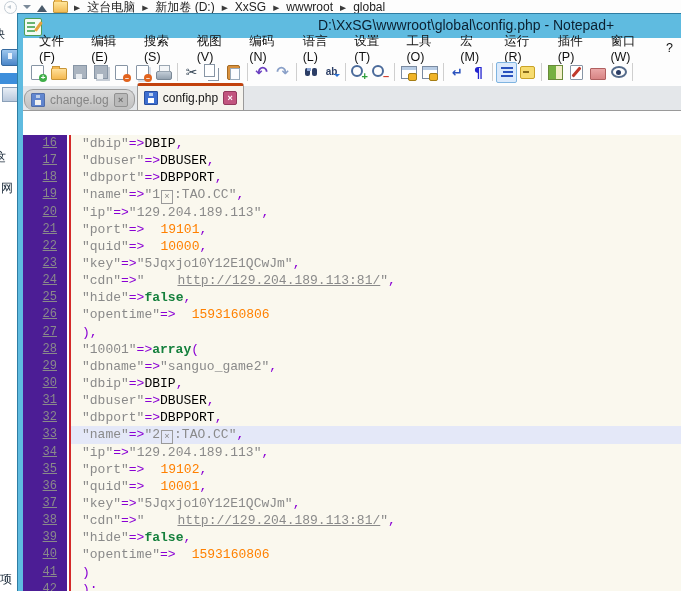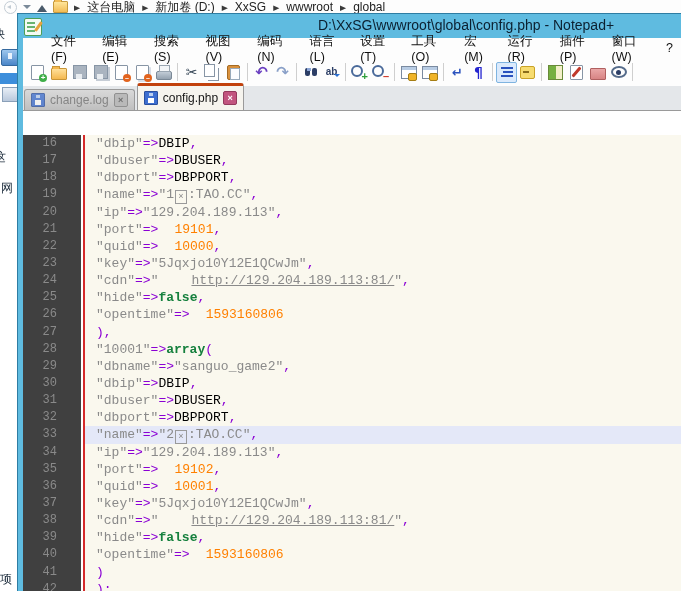--- a/index.html
+++ b/index.html
@@ -29,21 +29,21 @@
   .npp{position:absolute;left:18px;top:14px;width:663px;height:577px;background:#fff;
        box-shadow:0 0 0 1px #2e7da3;}
   .titlebar{position:absolute;left:0;top:0;width:100%;height:24px;background:#5fbbe0;}
   .npp-icon{position:absolute;left:6px;top:4px;width:16px;height:16px;background:#f4fbf4;border:1px solid #4d9e57;border-radius:2px;}
   .npp-icon::before{content:"";position:absolute;left:2px;top:3px;width:8px;height:2px;background:#69b36f;box-shadow:0 4px 0 #69b36f,0 8px 0 #69b36f;}
   .npp-icon::after{content:"";position:absolute;right:1px;top:2px;width:3px;height:11px;background:#e8a33d;transform:rotate(35deg);border-radius:1px;}
   .title-text{position:absolute;left:300px;top:3px;right:0;height:18px;font-size:14px;color:#0b2030;white-space:nowrap;overflow:hidden;}
 
   .body-area{position:absolute;left:0;top:24px;width:100%;bottom:0;border-left:5px solid #5fbbe0;box-sizing:border-box;background:#fff;}
 
-  .menubar{height:20px;display:flex;align-items:center;padding-left:20px;gap:2px;font-size:12.5px;color:#111;background:#fdfdfd;}
+  .menubar{height:20px;display:flex;align-items:center;padding-left:8px;gap:2px;font-size:12.5px;color:#111;background:#fdfdfd;}
   .menu-item{padding:2px 8px;cursor:default;}
 
   .toolbar{height:28px;display:flex;align-items:center;padding-left:4px;background:#fdfdfd;}
   .tbgroup{display:flex;align-items:center;}
   .tbsep{width:1px;height:18px;background:#cfcfcf;margin:0 3px;}
   .tbi{width:21px;height:21px;display:flex;align-items:center;justify-content:center;position:relative;box-sizing:border-box;}
   .tbi.selected{background:#dbeafc;border:1px solid #7fb4e0;border-radius:2px;}
 
   .tbi-new-file::before,.tbi-close::before,.tbi-close-all::before,.tbi-run-macro::before{
       content:"";width:11px;height:13px;background:#fff;border:1px solid #8795a5;border-radius:1px;}
@@ -83,35 +83,35 @@
   .tbi-document-map::before{content:"";width:13px;height:13px;border:1px solid #6a8a3a;background:linear-gradient(90deg,#76b041 0 55%,#f3efc9 55%);}
   .tbi-run-macro::after{content:"";position:absolute;left:9px;top:4px;width:3px;height:12px;background:#c0392b;transform:rotate(40deg);border-radius:1px;}
   .tbi-project-panel::before{content:"";width:14px;height:10px;background:linear-gradient(#eaa7a7,#d88484);border:1px solid #b06060;border-radius:1px;margin-top:3px;}
   .tbi-preview::before{content:"";width:12px;height:8px;border:2px solid #556b8a;border-radius:50%;}
   .tbi-preview::after{content:"";position:absolute;left:8px;top:8px;width:5px;height:5px;background:#2c3e66;border-radius:50%;}
 
   
   .tabstrip{height:25px;background:#e4e7ea;display:flex;align-items:flex-end;padding-left:1px;border-bottom:1px solid #9a9a9a;box-sizing:border-box;}
   .tab{display:flex;align-items:center;gap:5px;padding:0 6px;border:1px solid #9a9a9a;border-bottom:none;
        border-radius:3px 3px 0 0;height:20px;margin-right:2px;font-size:12px;}
-  .tab.inactive{background:linear-gradient(#d9d9d9,#bfbfbf);color:#858585;}
+  .tab.inactive{background:linear-gradient(#d9d9d9,#bfbfbf);color:#858585;border-radius:9px;}
   .tab.active{background:#f6f4ee;color:#161616;height:24px;border-top:3px solid #c2410c;}
   .tab-floppy{width:12px;height:12px;background:#3d6ed0;border:1px solid #2a4f9e;border-radius:1px;position:relative;flex:none;}
   .tab-floppy::before{content:"";position:absolute;left:3px;top:6px;width:6px;height:5px;background:#fff;}
   .tab-floppy::after{content:"";position:absolute;left:4px;top:1px;width:4px;height:3px;background:#bcd0f0;}
   .tab.inactive .tab-floppy{opacity:.75;}
   .tab-close{width:12px;height:12px;border-radius:2px;text-align:center;font:bold 9px/12px "Liberation Sans";flex:none;}
   .tab.active .tab-close{background:#c2557f;border:1px solid #93395c;color:#fff;}
   .tab.inactive .tab-close{background:#b9b9b9;border:1px solid #909090;color:#6e6e6e;}
 
   
   .editor{position:absolute;left:0;top:97px;right:0;bottom:0;background:#faf8ee;overflow:hidden;
           font-family:"Liberation Mono",monospace;}
   .row{display:flex;height:17.15px;line-height:17px;white-space:pre;}
-  .ln{width:34px;flex:none;background:#404040;color:#8a8a8a;text-align:right;padding-right:24px;font-size:12px;}
+  .ln{width:34px;flex:none;background:#4c1d95;color:#8a8a8a;text-align:right;padding-right:10px;font-size:12px;text-decoration:underline;}
   .gap{width:2px;flex:none;background:#ffffff;}
   .rl{width:2px;flex:none;background:#d42a2a;}
   .code{flex:1;padding-left:11px;font-size:13px;color:#333;}
   .row.cur .code{background:#e4e8f8;}
   .tk-str{color:#8a8a8a;}
   .tk-op{color:#8a00d4;}
   .tk-kw{color:#15803d;font-weight:bold;}
   .tk-kw2{color:#000000;font-weight:normal;}
   .tk-num{color:#ff8000;margin-left:16px;}
   .tk-url{color:#8a8a8a;text-decoration:underline;margin-left:33px;}

